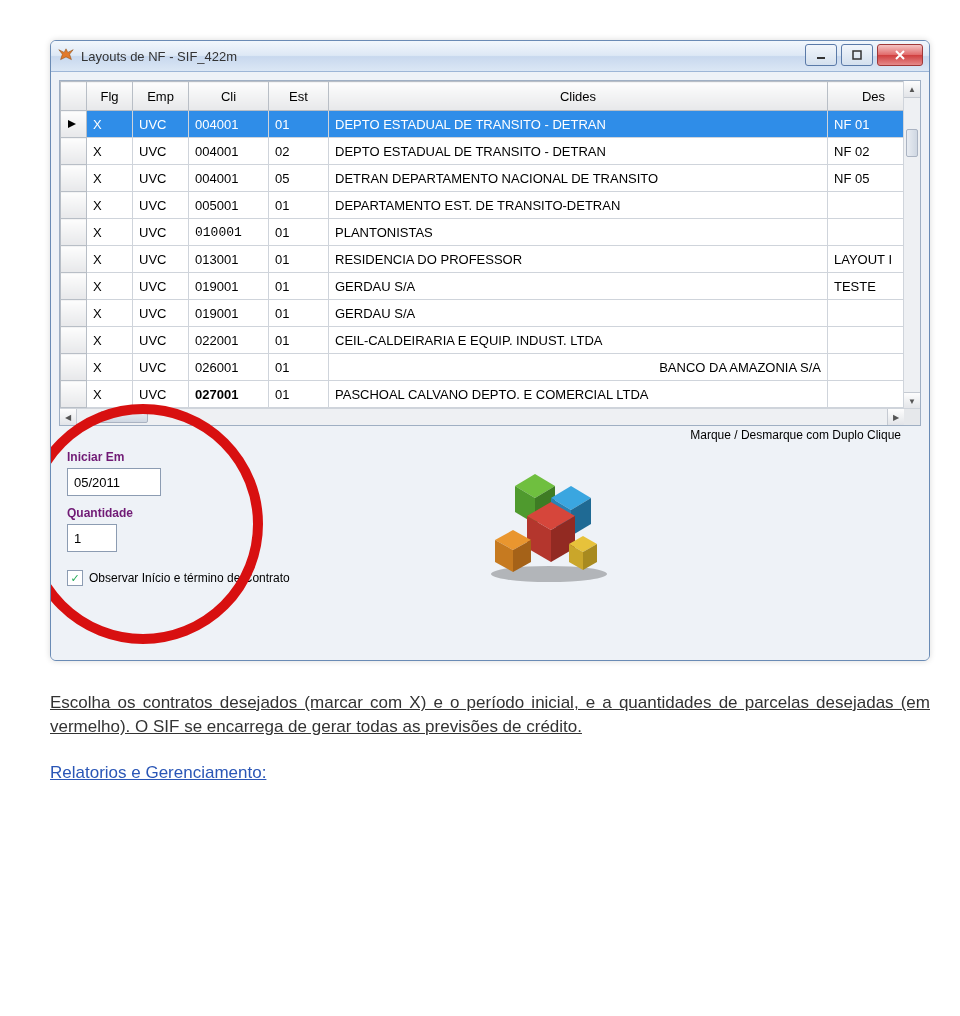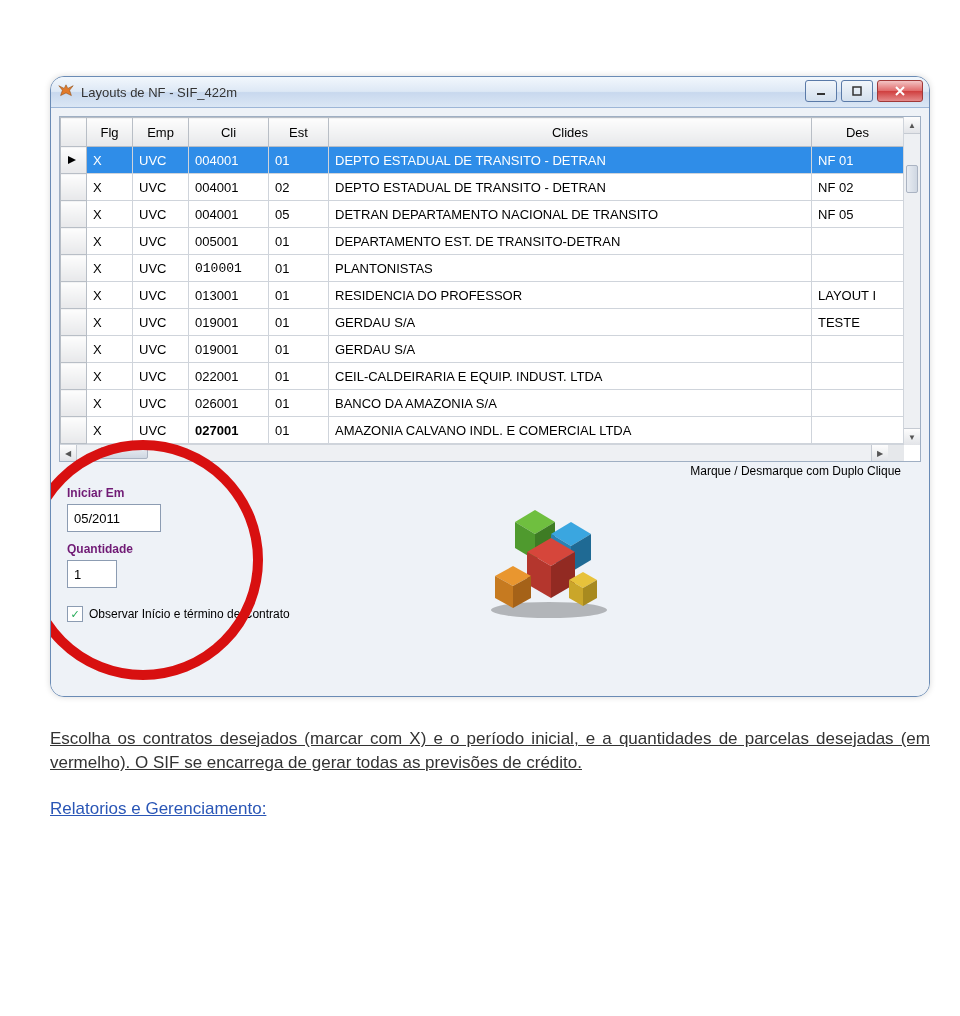--- a/index.html
+++ b/index.html
@@ -6,25 +6,24 @@
     margin: 0;
     font-family: Verdana, Arial, sans-serif;
     background: #fff;
     width: 960px;
   }
   .wrap {
     padding: 40px 30px 20px 50px;
   }
   .window-frame {
     border: 1px solid #6a8bb5;
-    border-radius: 14px;
+    border-radius: 6px;
     background: #e6edf5;
     box-shadow: 0 0 6px rgba(0,0,0,0.15);
     overflow: hidden;
-    margin-top: 36px;
   }
   .titlebar {
     height: 30px;
     background: linear-gradient(#f2f7fc,#dde8f5 48%,#c8d8ee 52%,#dbe7f5);
     border-bottom: 1px solid #9db6d7;
     display: flex;
     align-items: center;
     padding: 0 6px;
     position: relative;
   }
@@ -225,21 +224,21 @@
           </div>
         <div class="win-btn close-btn">
             <svg width="12" height="10">
               <path d="M2 1 L10 9 M10 1 L2 9" stroke="#fff" stroke-width="2"></path>
             </svg>
           </div>
       </div>
     </div>
 
     <div class="client-area">
-      <div class="grid-wrap" style="padding-right:16px;">
+      <div class="grid-wrap" style="">
         <table class="datagrid">
           <colgroup>
             <col style="width:26px">
               <col style="width:46px">
               <col style="width:56px">
               <col style="width:80px">
               <col style="width:60px">
               <col>
               <col style="width:92px">
           </colgroup>
@@ -337,30 +336,30 @@
                 <td style="text-align: left;">01</td>
                 <td style="text-align: left;">CEIL-CALDEIRARIA E EQUIP. INDUST. LTDA</td>
                 <td style="text-align: left;"></td>
               </tr>
               <tr>
                 <td class="rowhead"></td>
                 <td style="text-align: left;">X</td>
                 <td style="text-align: left;">UVC</td>
                 <td style="text-align: left;">026001</td>
                 <td style="text-align: left;">01</td>
-                <td style="text-align: left;">BANCO DA AMAZONIA S/A</td>
+                <td style="text-align: right;">BANCO DA AMAZONIA S/A</td>
                 <td style="text-align: left;"></td>
               </tr>
               <tr>
                 <td class="rowhead"></td>
                 <td style="text-align: left;">X</td>
                 <td style="text-align: left;">UVC</td>
                 <td style="text-align: left; font-weight: bold;">027001</td>
                 <td style="text-align: left;">01</td>
-                <td style="text-align: left;">AMAZONIA CALVANO INDL. E COMERCIAL LTDA</td>
+                <td style="text-align: left;">PASCHOAL CALVANO DEPTO. E COMERCIAL LTDA</td>
                 <td style="text-align: left;"></td>
               </tr>
             </tbody>
         </table>
         <div class="vscroll">
           <div class="sbtn">▲</div>
           <div class="thumb"></div>
           <div class="sbtn bottom">▼</div>
         </div>
         <div class="hscroll">

